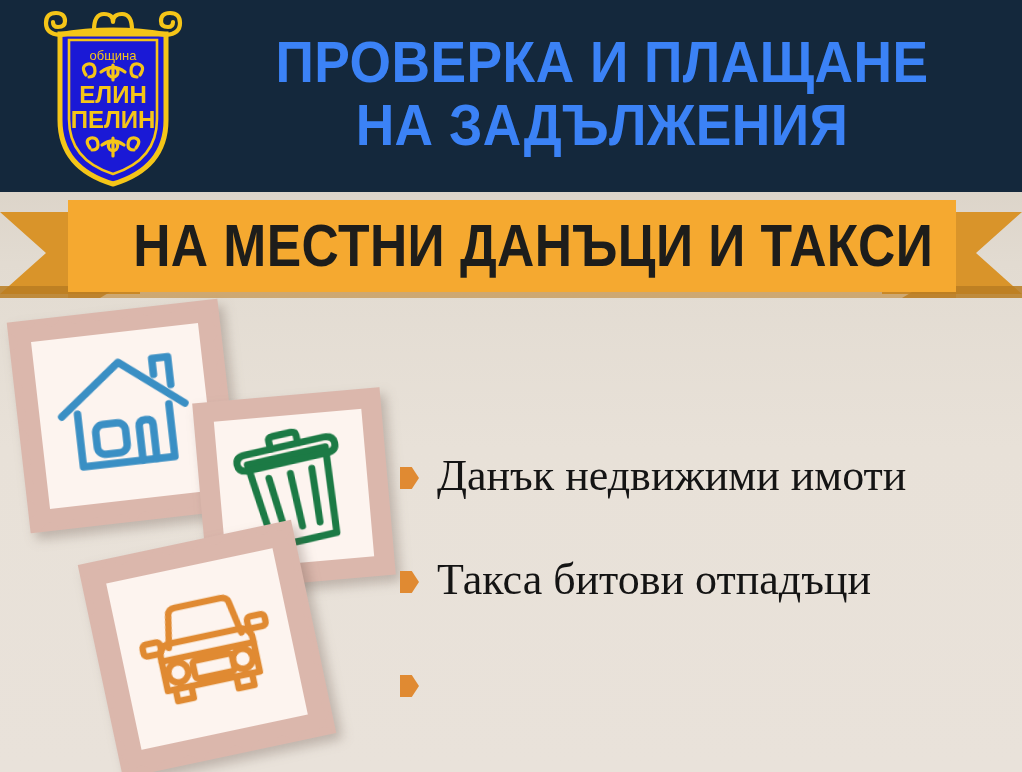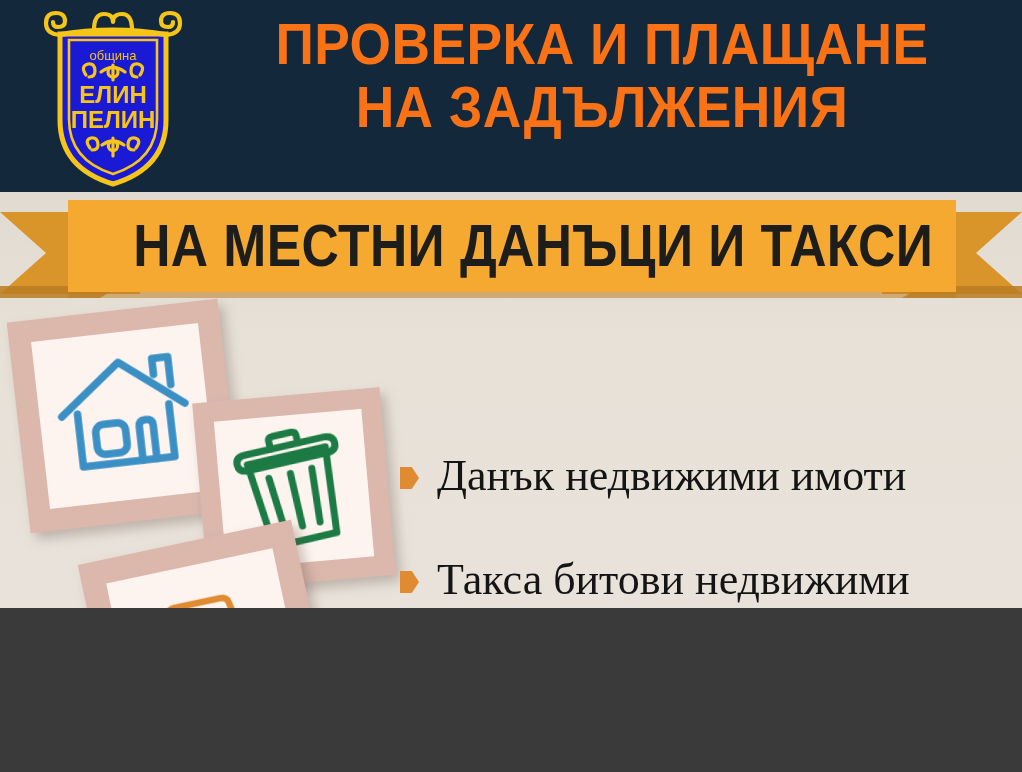--- a/index.html
+++ b/index.html
@@ -4,21 +4,21 @@
 <title>Проверка и плащане на задължения</title>
 <style>
   html, body {
     margin: 0;
     padding: 0;
     background: #3a3a3a;
   }
   .poster {
     position: relative;
     width: 1022px;
-    height: 608px;
+    height: 772px;
     overflow: hidden;
     font-family: "Liberation Sans", sans-serif;
     background: linear-gradient(180deg,
         #c9c0b1 0%,
         #d6cdc1 14%,
         #e2dbd1 34%,
         #e8e1d8 58%,
         #e9e2da 100%);
   }
 
@@ -36,24 +36,24 @@
     left: 42px;
     top: 8px;
     width: 142px;
     height: 180px;
   }
   .crest svg { display: block; width: 100%; height: 100%; }
 
   .header-title {
     position: absolute;
     left: 196px;
-    top: 16px;
+    top: 34px;
     width: 812px;
     text-align: center;
-    color: #f97316;
+    color: #3b82f6;
     font-weight: bold;
     font-stretch: condensed;
     line-height: 0.95;
     letter-spacing: 0.5px;
   }
   .title-line {
     display: block;
     font-size: 58px;
     transform: scaleX(0.92);
     white-space: nowrap;
@@ -403,21 +403,21 @@
 
   <div class="bullets">
 
     <div class="bullet-row">
       <span class="bullet-marker"></span>
       <span class="bullet-text">Данък недвижими имоти</span>
     </div>
 
     <div class="bullet-row">
       <span class="bullet-marker"></span>
-      <span class="bullet-text">Такса битови недвижими</span>
+      <span class="bullet-text">Такса битови отпадъци</span>
     </div>
 
     <div class="bullet-row">
       <span class="bullet-marker"></span>
     </div>
   </div>
 
 </div>
 
 </body></html>

